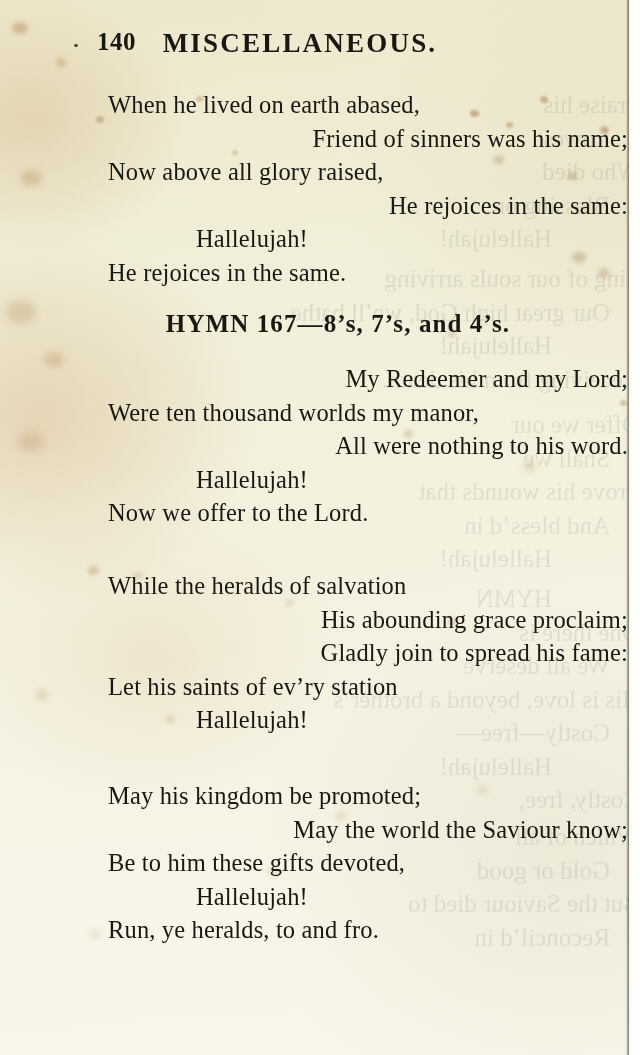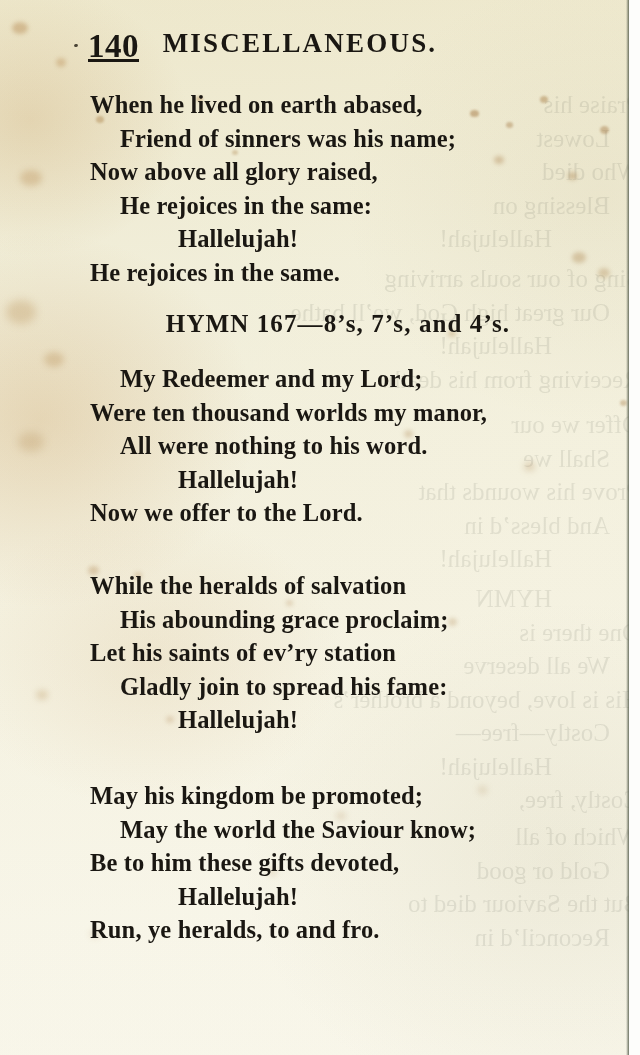--- a/index.html
+++ b/index.html
@@ -79,26 +79,25 @@
 
   .running-head {
     position: absolute;
     top: 28px;
     left: 0;
     width: 600px;
     height: 34px;
   }
   .folio {
     position: absolute;
-    left: 88px;
-    top: 0;
-    font-size: 33px;
+    left: 97px;
+    top: 0;
+    font-size: 25px;
     font-weight: bold;
     letter-spacing: 0.5px;
-    text-decoration: underline;
   }
   .folio-speck {
     position: absolute;
     left: 74px;
     top: 16px;
     width: 4px;
     height: 3px;
     background: #4a4436;
     border-radius: 50%;
     transform: rotate(-18deg);
@@ -109,29 +108,28 @@
     top: 0;
     width: 600px;
     text-align: center;
     font-size: 27px;
     font-weight: bold;
     letter-spacing: 2.2px;
   }
 
   .stanza {
     position: absolute;
-    left: 90px;
+    left: 108px;
     width: 520px;
     font-size: 24.5px;
     line-height: 33.6px;
     letter-spacing: 0.15px;
-    font-weight: bold;
   }
   .stanza .line { white-space: nowrap; }
-  .stanza .line.ind1 { padding-left: 30px; }
+  .stanza .line.ind1 { padding-left: 30px; text-align: right; }
   .stanza .line.ind2 { padding-left: 88px; }
 
   .smallcap-first { }
   .smallcap-first .cap {
     font-size: 24.5px;
   }
   .smallcap-first .sc {
     font-size: 18.5px;
     letter-spacing: 0.4px;
   }
@@ -257,22 +255,22 @@
     <div id="stanza-1" class="stanza" style="top:362px;">
         <div class="line ind1">My Redeemer and my Lord;</div>
         <div class="line">Were ten thousand worlds my manor,</div>
         <div class="line ind1">All were nothing to his word.</div>
         <div class="line ind2">Hallelujah!</div>
         <div class="line">Now we offer to the Lord.</div>
       </div>
     <div id="stanza-2" class="stanza" style="top:569px;">
         <div class="line">While the heralds of salvation</div>
         <div class="line ind1">His abounding grace proclaim;</div>
+        <div class="line ind1">Gladly join to spread his fame:</div>
         <div class="line">Let his saints of ev’ry station</div>
-        <div class="line ind1">Gladly join to spread his fame:</div>
         <div class="line ind2">Hallelujah!</div>
       </div>
     <div id="stanza-3" class="stanza" style="top:779px;">
         <div class="line">May his kingdom be promoted;</div>
         <div class="line ind1">May the world the Saviour know;</div>
         <div class="line">Be to him these gifts devoted,</div>
         <div class="line ind2">Hallelujah!</div>
         <div class="line">Run, ye heralds, to and fro.</div>
       </div>
 

